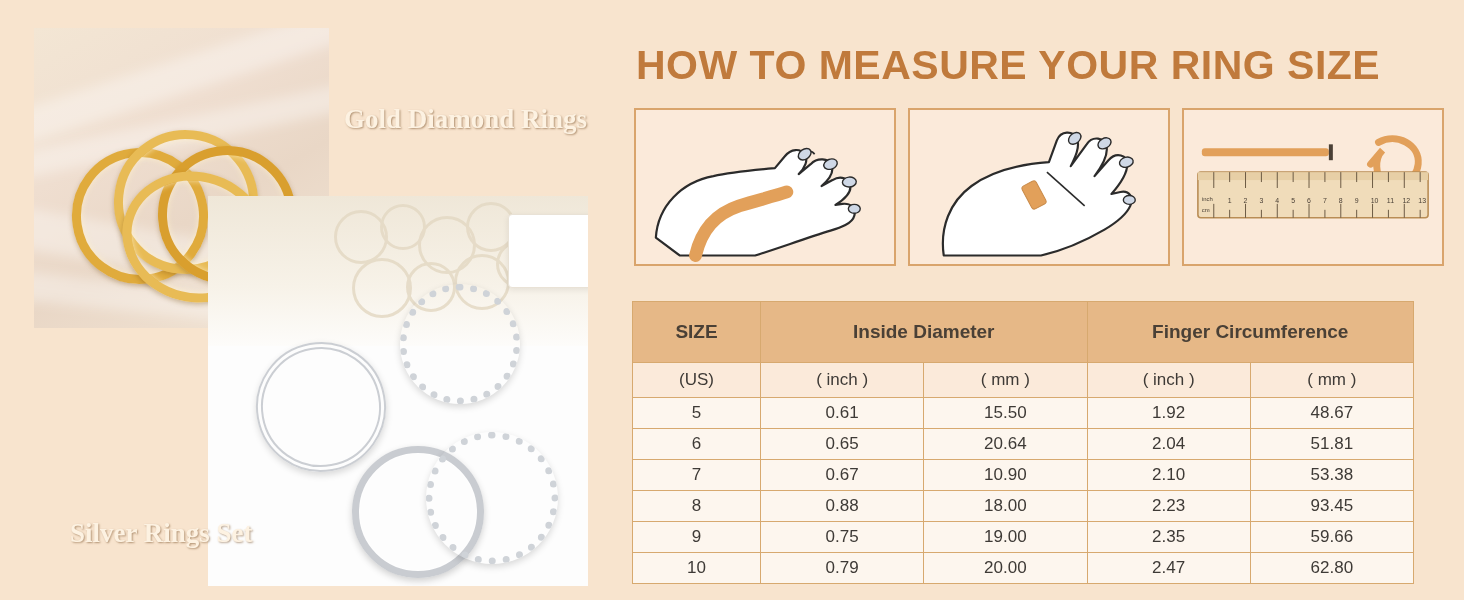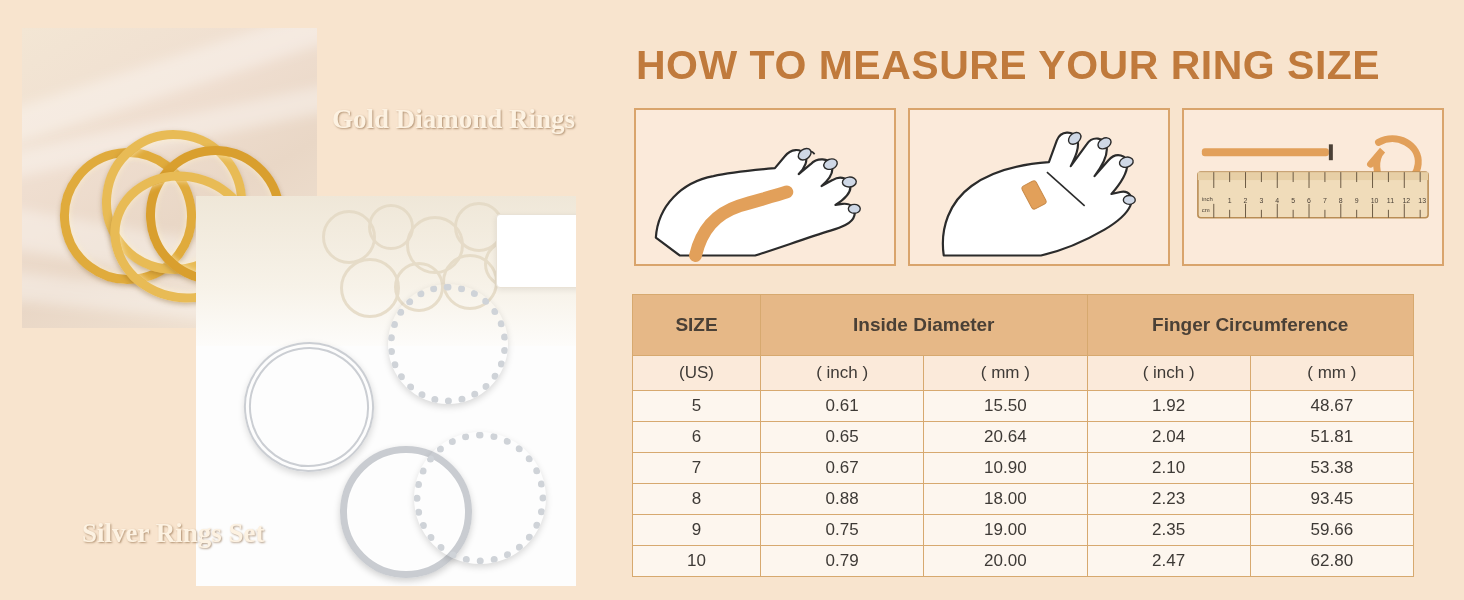--- a/index.html
+++ b/index.html
@@ -6,21 +6,21 @@
   body{
     width:1464px;height:600px;
     background:#f8e4ce;
     font-family:"Liberation Sans", sans-serif;
     overflow:hidden;
     position:relative;
   }
   .canvas{position:relative;width:1464px;height:600px;}
 
   
-  .left{position:absolute;left:0;top:0;width:600px;height:600px;}
+  .left{position:absolute;left:12px;top:0;width:600px;height:600px;}
 
   .photo{position:absolute;overflow:hidden;background:#fff;}
 
   
   .photo-gold{left:22px;top:28px;width:295px;height:300px;
     background:linear-gradient(150deg,#f3e6d4 0%,#efded0 35%,#e9d7c6 60%,#f2e5d6 100%);
   }
   .silk{position:absolute;inset:0;}
   .silk i{position:absolute;display:block;background:rgba(255,255,255,.35);
     filter:blur(6px);transform-origin:center;}
@@ -39,35 +39,35 @@
   .box{position:absolute;left:300px;top:18px;width:84px;height:72px;background:#fff;
     border:1px solid #e9e2d6;border-radius:4px;box-shadow:0 2px 6px rgba(0,0,0,.08);}
   .sring{position:absolute;border-radius:50%;}
   .sring.plain{border:7px solid #c9ccd1;box-shadow:0 3px 7px rgba(0,0,0,.18), inset 0 0 4px #fff;}
   .sring.pave{border:7px dotted #cfd3d8;box-shadow:0 3px 7px rgba(0,0,0,.15);}
   .sring.twist{border:7px double #cbced3;box-shadow:0 3px 7px rgba(0,0,0,.15);}
 
   .cap{position:absolute;font-family:"Liberation Serif", serif;font-weight:bold;
     color:#ffffff;text-shadow:1px 1px 2px rgba(120,80,40,.55);}
   .cap-gold{left:332px;top:104px;font-size:27px;color:#fdf2e2;}
-  .cap-silver{left:58px;top:518px;font-size:27px;color:#fdf2e2;margin-left:24px;}
+  .cap-silver{left:58px;top:518px;font-size:27px;color:#fdf2e2;}
 
   
   .right{position:absolute;left:608px;top:0;width:856px;height:600px;}
   .title{position:absolute;left:28px;top:42px;width:810px;
     font-size:41px;font-weight:bold;letter-spacing:.5px;color:#c07a3c;
     font-family:"Liberation Sans", sans-serif;}
 
   .cards{position:absolute;left:26px;top:108px;width:810px;height:158px;display:flex;gap:12px;}
   .card{flex:1;border:2px solid #d9a46c;background:#fbeada;position:relative;overflow:hidden;}
 
   svg{display:block;}
 
   
-  .tablewrap{position:absolute;left:632px;top:294px;width:686px;}
+  .tablewrap{position:absolute;left:632px;top:301px;width:686px;}
   table{border-collapse:collapse;width:782px;table-layout:fixed;}
   th,td{border:1px solid #d7a96f;text-align:center;color:#3e3a36;font-size:17px;}
   thead th{background:#e6b887;color:#4a4036;font-weight:bold;height:58px;font-size:19px;}
   .subrow td{background:#fbeada;height:32px;font-size:17px;}
   tbody td{height:28px;background:#fdf6ee;}
   tbody tr:nth-child(even) td{background:#fdf6ee;}
   .col-size{width:128px;}
 </style>
 </head>
 <body>

